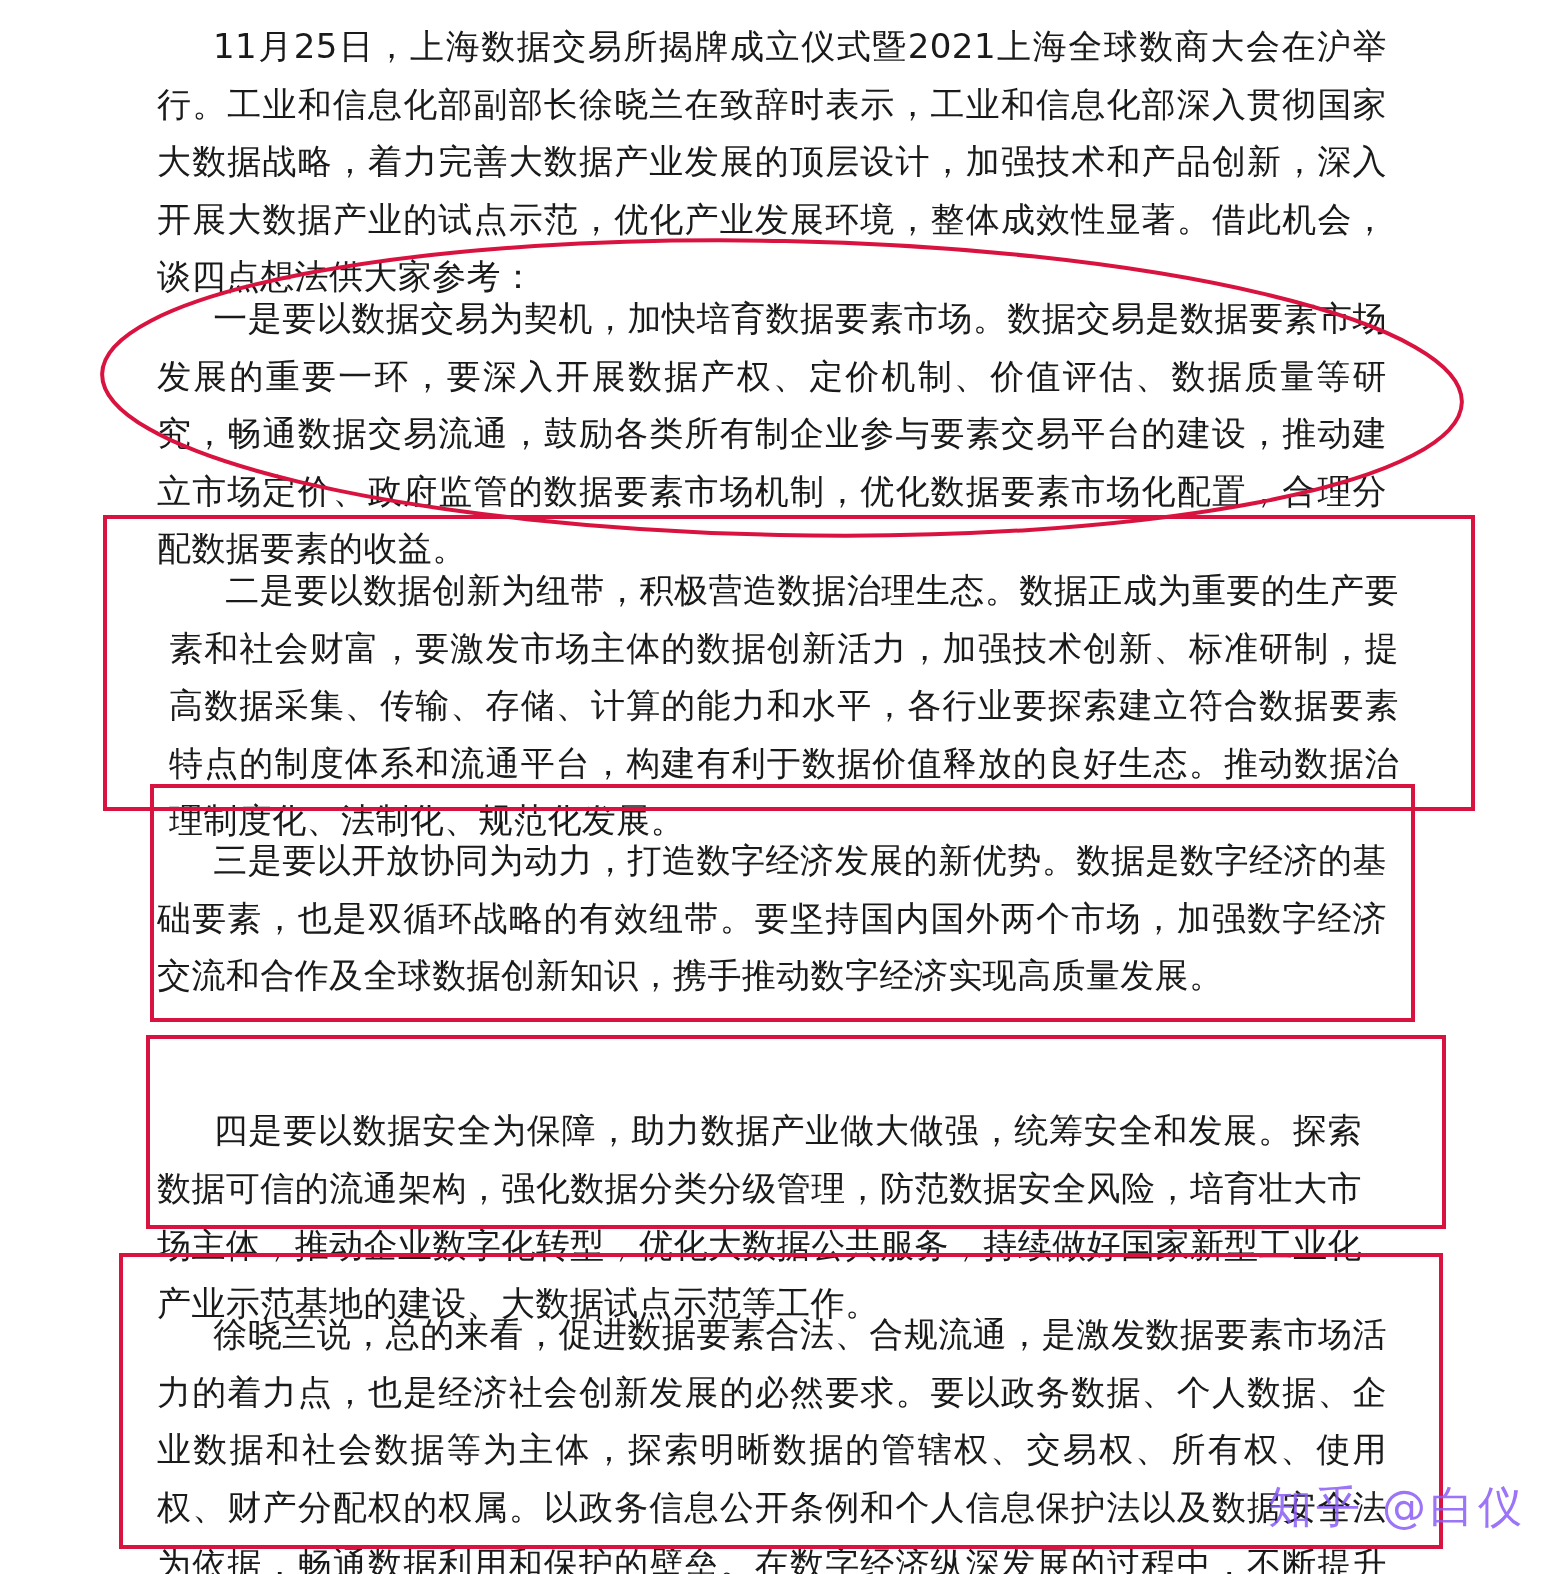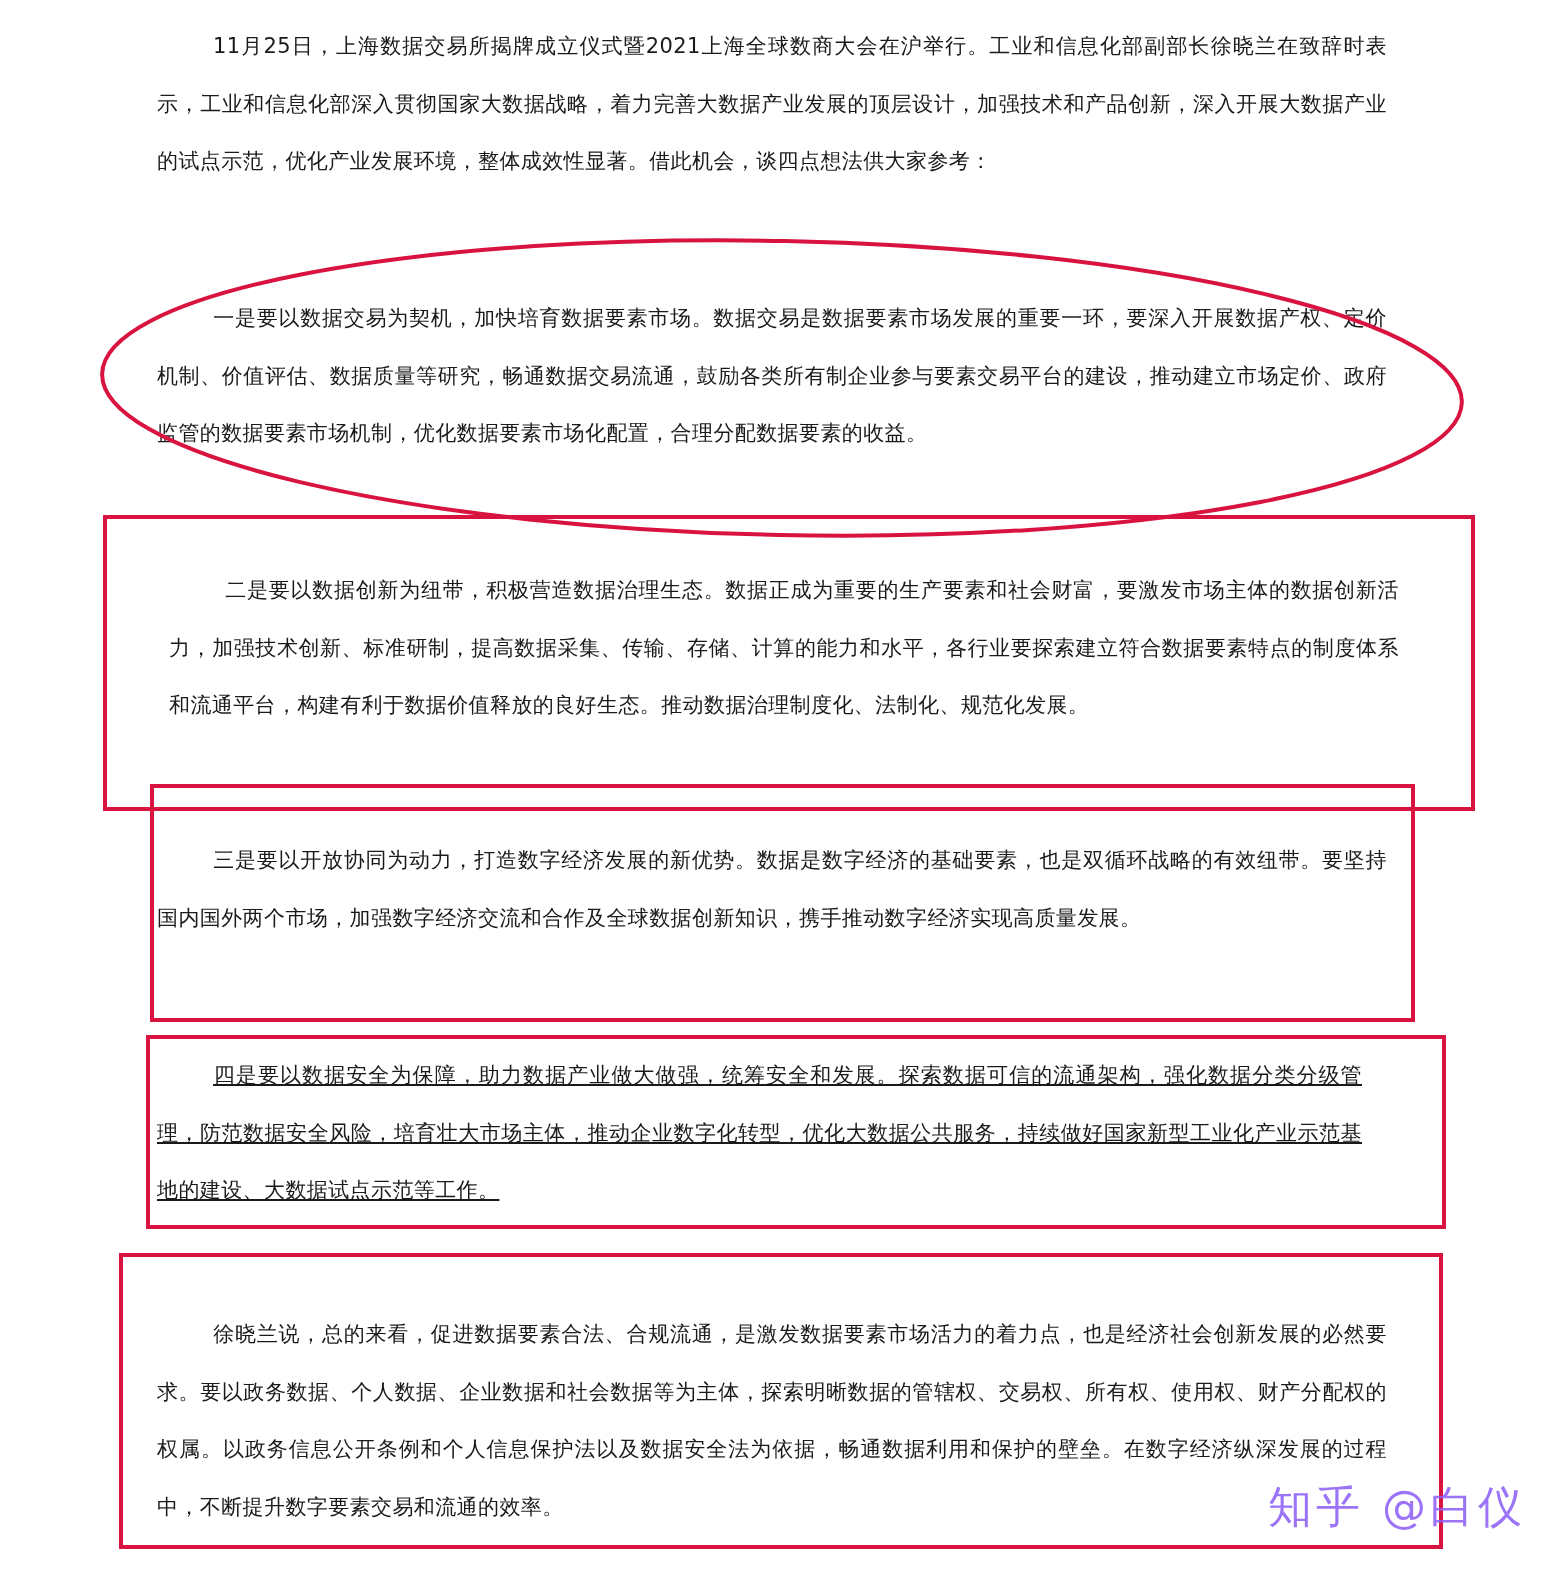--- a/index.html
+++ b/index.html
@@ -1,25 +1,25 @@
 <!DOCTYPE html>
 <html><head>
   <meta charset="utf-8">
   <style>
     html, body { margin: 0; padding: 0; background: #ffffff; }
     body { width: 1559px; height: 1574px; position: relative; overflow: hidden;
            font-family: "DejaVu Sans", "Liberation Sans", sans-serif; color: #1a1a1a; }
-    .para { position: absolute; left: 157px; width: 1230px; font-size: 21px; line-height: 57.5px;
+    .para { position: absolute; left: 157px; width: 1230px; font-size: 34px; line-height: 57.5px;
             letter-spacing: 0.4px; text-align: justify; text-align-last: left; margin: 0; }
     .para .indent { display: inline-block; width: 56px; }
     #p0 { top: 18px; }
     #p1 { top: 290px; }
     #p2 { top: 562px; margin-left: 12px; }
     #p3 { top: 832px; font-family: Liberation Serif, serif; }
-    #p4 { top: 1047px; width: 1205px; text-decoration: underline; }
+    #p4 { top: 1102px; width: 1205px; }
     #p5 { top: 1306px; }
     .box { position: absolute; border: 4px solid #d9133f; box-sizing: border-box; pointer-events: none; }
     #box2 { left: 103px; top: 515px; width: 1372px; height: 296px; }
     #box3 { left: 150px; top: 784px; width: 1265px; height: 238px; }
     #box4 { left: 146px; top: 1035px; width: 1300px; height: 194px; }
     #box5 { left: 119px; top: 1253px; width: 1324px; height: 296px; }
     #ellipse { position: absolute; left: 0; top: 0; pointer-events: none; }
     .watermark { position: absolute; left: 1268px; top: 1478px; font-size: 44px; color: #8b5cf6;
                  letter-spacing: 4px; opacity: 0.85; font-family: "DejaVu Sans", sans-serif; }
   </style>

